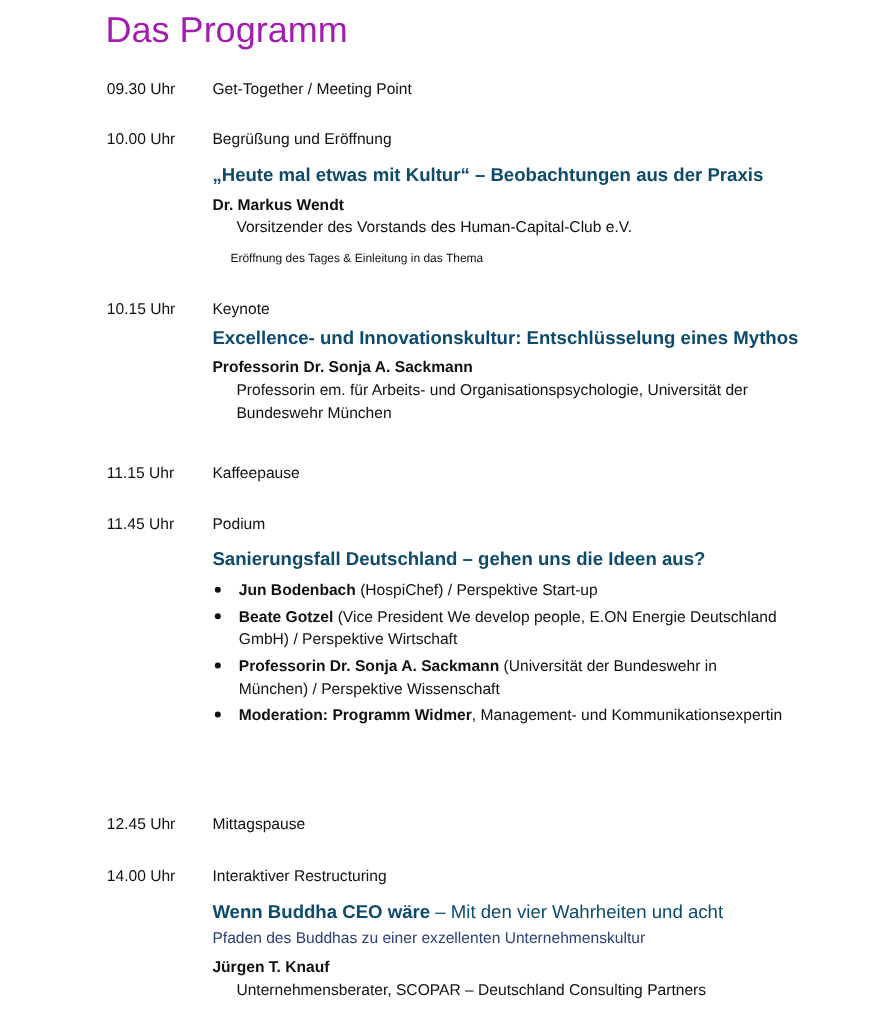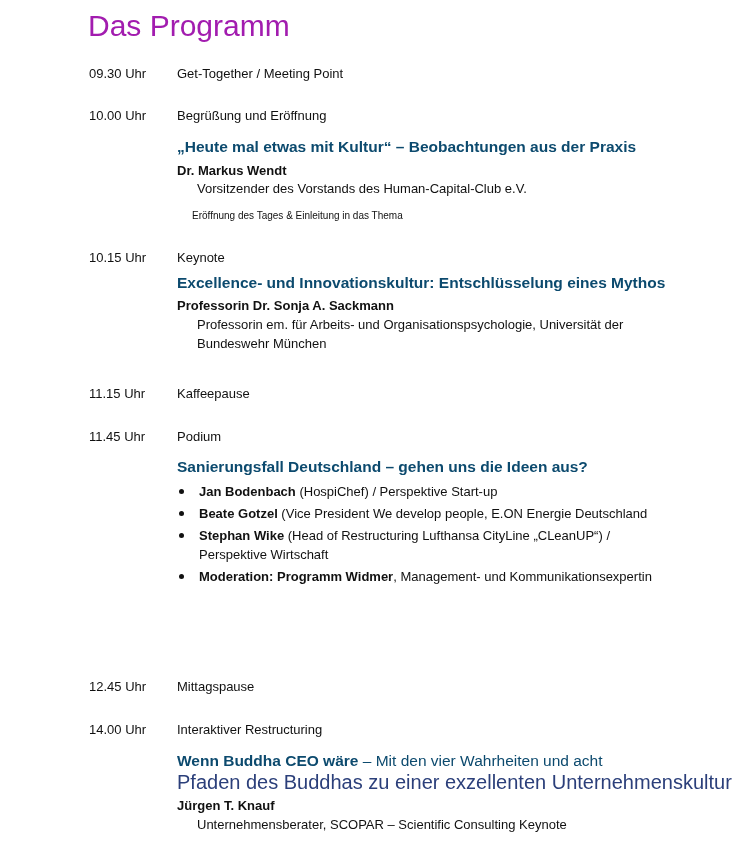--- a/index.html
+++ b/index.html
@@ -20,21 +20,21 @@
   .label {
     position: absolute; left: 177px; font-size: 13px; line-height: 18px; white-space: nowrap;
   }
   .italic { }
   .heading {
     position: absolute; left: 177px; font-size: 15.5px; line-height: 22px;
     color: #0c4a6e; font-weight: bold; white-space: nowrap;
   }
   .heading .normal { font-weight: normal; }
   .heading-plain {
-    position: absolute; left: 177px; font-size: 20px; line-height: 22px;
+    position: absolute; left: 177px; font-size: 13px; line-height: 22px;
     color: #2b3f7a; white-space: nowrap;
   }
   .speaker { position: absolute; left: 177px; font-size: 13px; line-height: 18px; font-weight: bold; white-space: nowrap; }
   .desc { position: absolute; left: 177px; font-size: 13px; line-height: 19px; white-space: nowrap; margin-left: 20px; }
   .small { position: absolute; left: 192px; font-size: 10px; line-height: 14px; white-space: nowrap; }
   .bullets { position: absolute; left: 177px; top: 482px; width: 500px; }
   .bullet {
     position: relative; padding-left: 22px; font-size: 13px; line-height: 19px; margin-bottom: 3px;
   }
   .bullet .dot {
@@ -67,38 +67,39 @@
 <div class="time" style="top:385px">11.15 Uhr</div>
 <div class="label" style="top:385px">Kaffeepause</div>
 
 <div class="time" style="top:428px">11.45 Uhr</div>
 <div class="label italic" style="top:428px">Podium</div>
 <div class="heading" style="top:456px">Sanierungsfall Deutschland – gehen uns die Ideen aus?</div>
 
 <div class="bullets">
   <div class="bullet">
     <span class="dot"></span>
-    <b>Jan Bodenbach</b><span> (HospiChef) / Perspektive Start-up</span>
+    <b>Jun Bodenbach</b><span> (HospiChef) / Perspektive Start-up</span>
   </div>
   <div class="bullet">
     <span class="dot"></span>
     <b>Beate Gotzel</b><span> (Vice President We develop people, E.ON Energie Deutschland</span><br>
+    <span>GmbH) / Perspektive Wirtschaft</span>
   </div>
   <div class="bullet">
     <span class="dot"></span>
-    <b>Stephan Wike</b><span> (Head of Restructuring Lufthansa CityLine „CLeanUP“) /</span><br>
-    <span>Perspektive Wirtschaft</span>
+    <b>Professorin Dr. Sonja A. Sackmann</b><span> (Universität der Bundeswehr in</span><br>
+    <span>München) / Perspektive Wissenschaft</span>
   </div>
   <div class="bullet">
     <span class="dot"></span>
     <b>Moderation: Programm Widmer</b><span>, Management- und Kommunikationsexpertin</span>
   </div>
 </div>
 
 <div class="time" style="top:678px">12.45 Uhr</div>
 <div class="label" style="top:678px">Mittagspause</div>
 
 <div class="time" style="top:721px">14.00 Uhr</div>
 <div class="label italic" style="top:721px">Interaktiver Restructuring</div>
 <div class="heading" style="top:750px"><span>Wenn Buddha CEO wäre</span><span class="normal"> – Mit den vier Wahrheiten und acht</span></div>
 <div class="heading-plain" style="top:771px">Pfaden des Buddhas zu einer exzellenten Unternehmenskultur</div>
 <div class="speaker" style="top:797px">Jürgen T. Knauf</div>
-<div class="desc" style="top:815px">Unternehmensberater, SCOPAR – Scientific Consulting Keynote</div>
+<div class="desc" style="top:815px">Unternehmensberater, SCOPAR – Deutschland Consulting Partners</div>
 
 </body></html>

